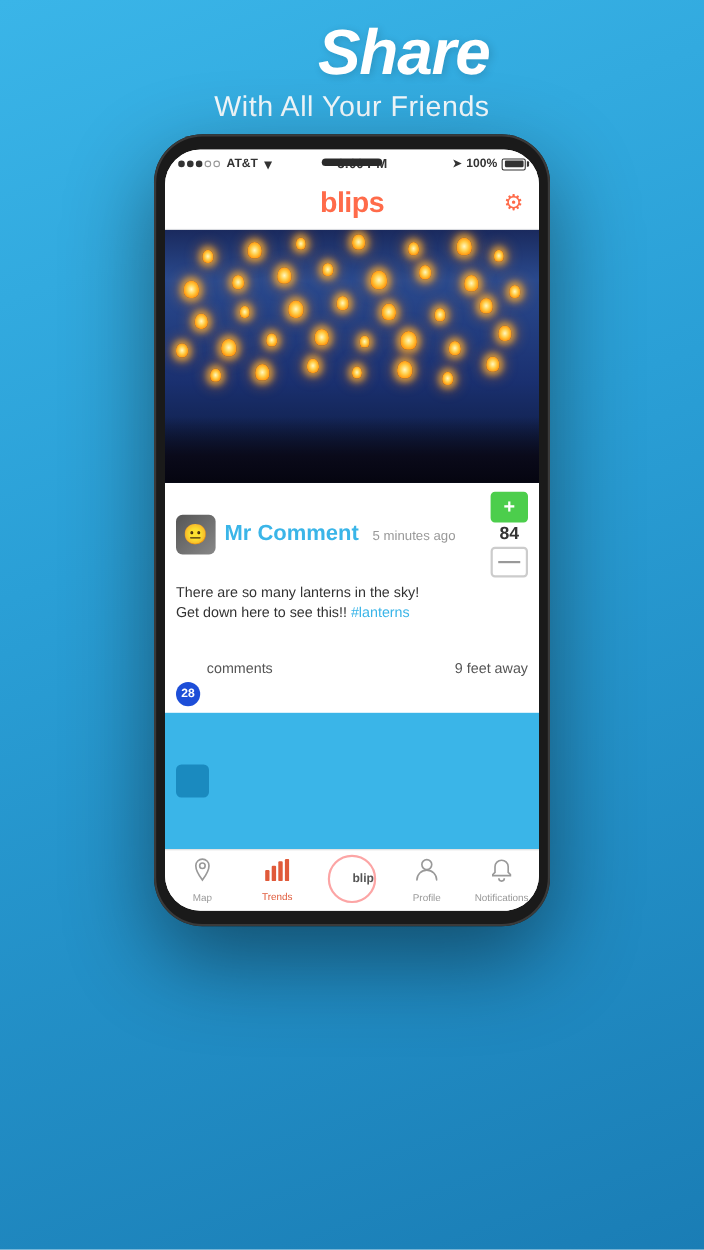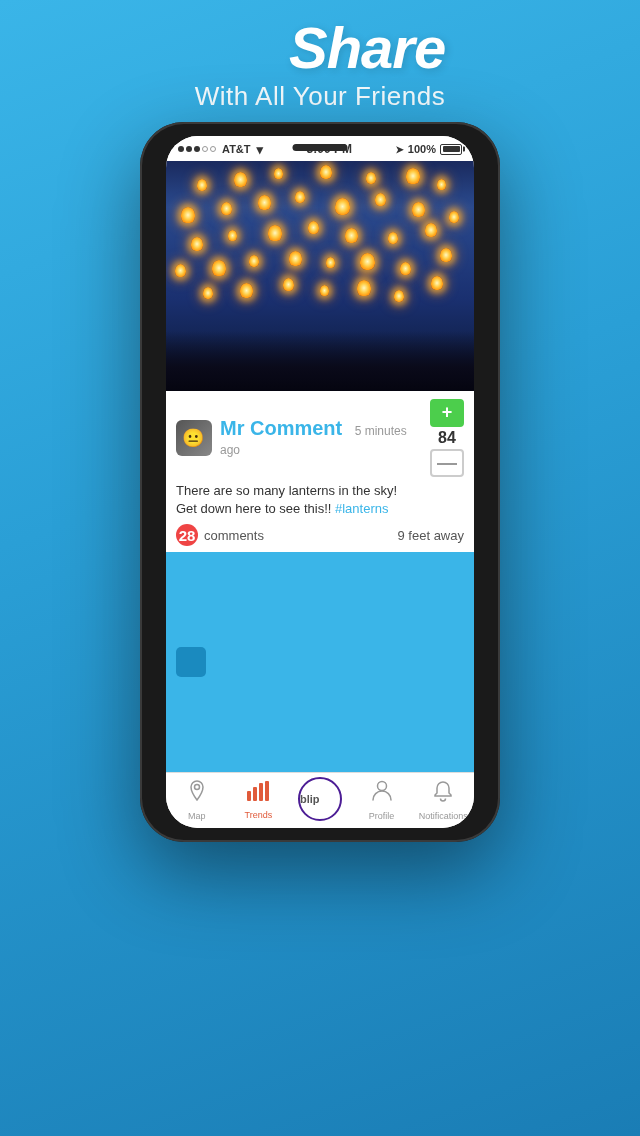--- a/index.html
+++ b/index.html
@@ -37,21 +37,21 @@
       letter-spacing: 0.5px;
       margin-top: 2px;
     }
 
     
     .phone-shell {
       width: 360px;
       height: 720px;
       background: #1a1a1a;
       border-radius: 44px;
-      padding: 14px 26px;
+      padding: 14px 10px;
       box-shadow: 0 30px 80px rgba(0,0,0,0.45), inset 0 0 0 2px #3a3a3a;
       position: relative;
       display: flex;
       flex-direction: column;
       align-items: center;
     }
     .phone-shell::before {
       content: '';
       position: absolute;
       top: 22px;
@@ -259,27 +259,28 @@
       display: flex;
       align-items: center;
       justify-content: space-between;
     }
     .comments-badge {
       display: flex;
       align-items: center;
       gap: 6px;
     }
     .badge-count {
-      background: #ef4444;
+      background: #1d4ed8;
       color: #fff;
       border-radius: 50%;
       width: 22px; height: 22px;
       display: flex; align-items: center; justify-content: center;
-      font-size: 15px;
+      font-size: 11px;
       font-weight: 700;
+      margin-top: 48px;
     }
     .comments-text {
       font-size: 13px;
       color: #555;
     }
     .distance {
       font-size: 13px;
       color: #555;
       margin-left: 22px;
     }
@@ -324,22 +325,22 @@
     }
     .tab-icon.active { color: #e05a3a; }
     .tab-label {
       font-size: 9px;
       color: #999;
     }
     .tab-label.active { color: #e05a3a; }
     .tab-center-btn {
       width: 44px; height: 44px;
       border-radius: 50%;
-      border: 2px solid #4c1d95;
-      display: flex; align-items: center; justify-content: flex-start;
+      border: 2px solid #fca5a5;
+      display: flex; align-items: center; justify-content: flex-end;
       margin-bottom: 2px;
     }
     .tab-center-text {
       font-size: 11px;
       font-weight: 600;
       color: #555;
     }
   </style>
 </head>
 <body>
@@ -367,20 +368,24 @@
       <div class="status-center">3:00 PM</div>
       <div class="status-right">
         <span class="arrow-icon">➤</span>
         <span class="battery-pct">100%</span>
         <div class="battery-bar">
           <div class="battery-fill"></div>
         </div>
       </div>
     </div>
 
+    <div class="app-header">
+      <span class="app-logo">blips</span>
+      <span class="settings-icon">⚙</span>
+    </div>
 
     <div class="main-image">
       <div class="lanterns-container">
 
         <div class="lantern" style="left:10%;top:8%;width:10px;height:12px;"></div>
         <div class="lantern" style="left:22%;top:5%;width:13px;height:15px;"></div>
         <div class="lantern" style="left:35%;top:3%;width:9px;height:11px;"></div>
         <div class="lantern" style="left:50%;top:2%;width:12px;height:14px;"></div>
         <div class="lantern" style="left:65%;top:5%;width:10px;height:12px;"></div>
         <div class="lantern" style="left:78%;top:3%;width:14px;height:16px;"></div>

